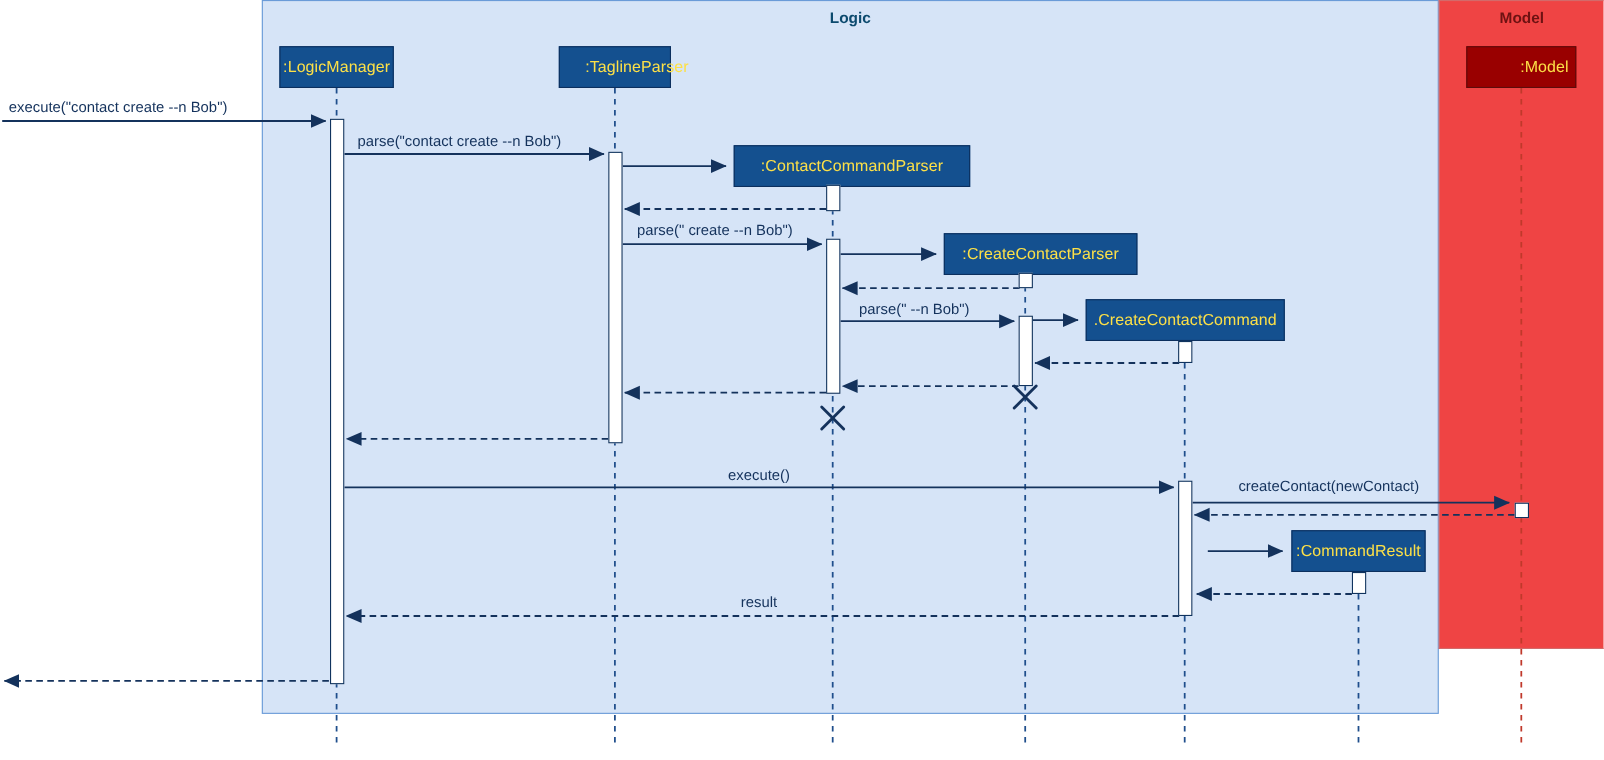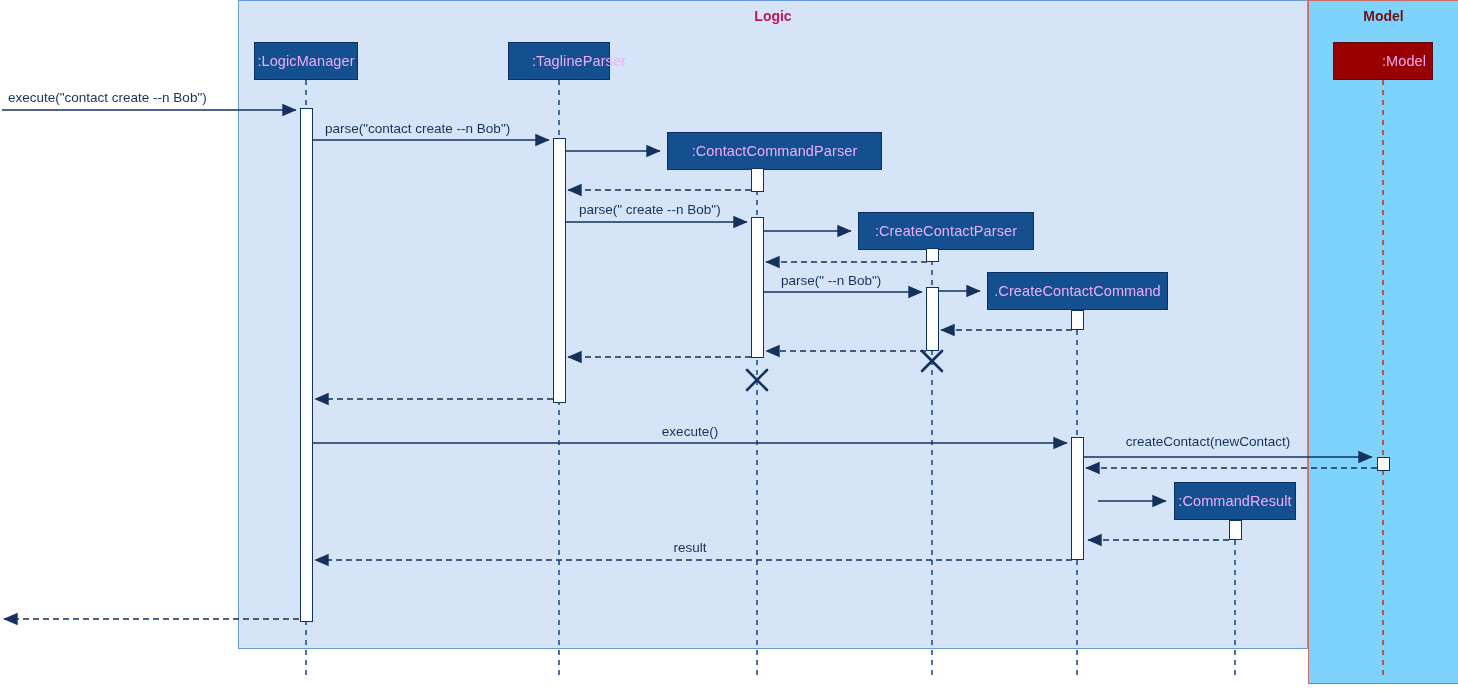--- a/index.html
+++ b/index.html
@@ -25,44 +25,44 @@
   .partition{
     position:absolute;
     box-sizing:border-box;
   }
   .partition-logic{
     left:238px; top:0px; width:1070px; height:649px;
     background:#d6e4f7;
     border:1px solid #6a9bd8;
   }
   .partition-model{
-    left:1308px; top:0px; width:150px; height:684px;
-    background:#7dd3fc;
+    left:1308px; top:0px; width:150px; height:590px;
+    background:#ef4444;
     border:1px solid #d36a6a;
     border-right:none;
   }
   .partition-title{
     position:absolute;
     left:0; right:0; top:7px;
     text-align:center;
     font-size:14px;
     font-weight:bold;
   }
-  .partition-logic .partition-title{ color:#be185d; }
+  .partition-logic .partition-title{ color:#0c4a6e; }
   .partition-model .partition-title{ color:#6e1212; }
 
   
   .participant{
     position:absolute;
     box-sizing:border-box;
     display:flex;
     align-items:center;
     justify-content:center;
     height:38px;
-    color:#f0abfc;
+    color:#fde047;
     font-size:14.5px;
     letter-spacing:0.1px;
     white-space:nowrap;
     border:1px solid #0b2f5e;
     background:#14508f;
   }
   .participant.model-actor{
     background:#990000;
     border:1px solid #5e0b0b;
     padding-left:42px;

